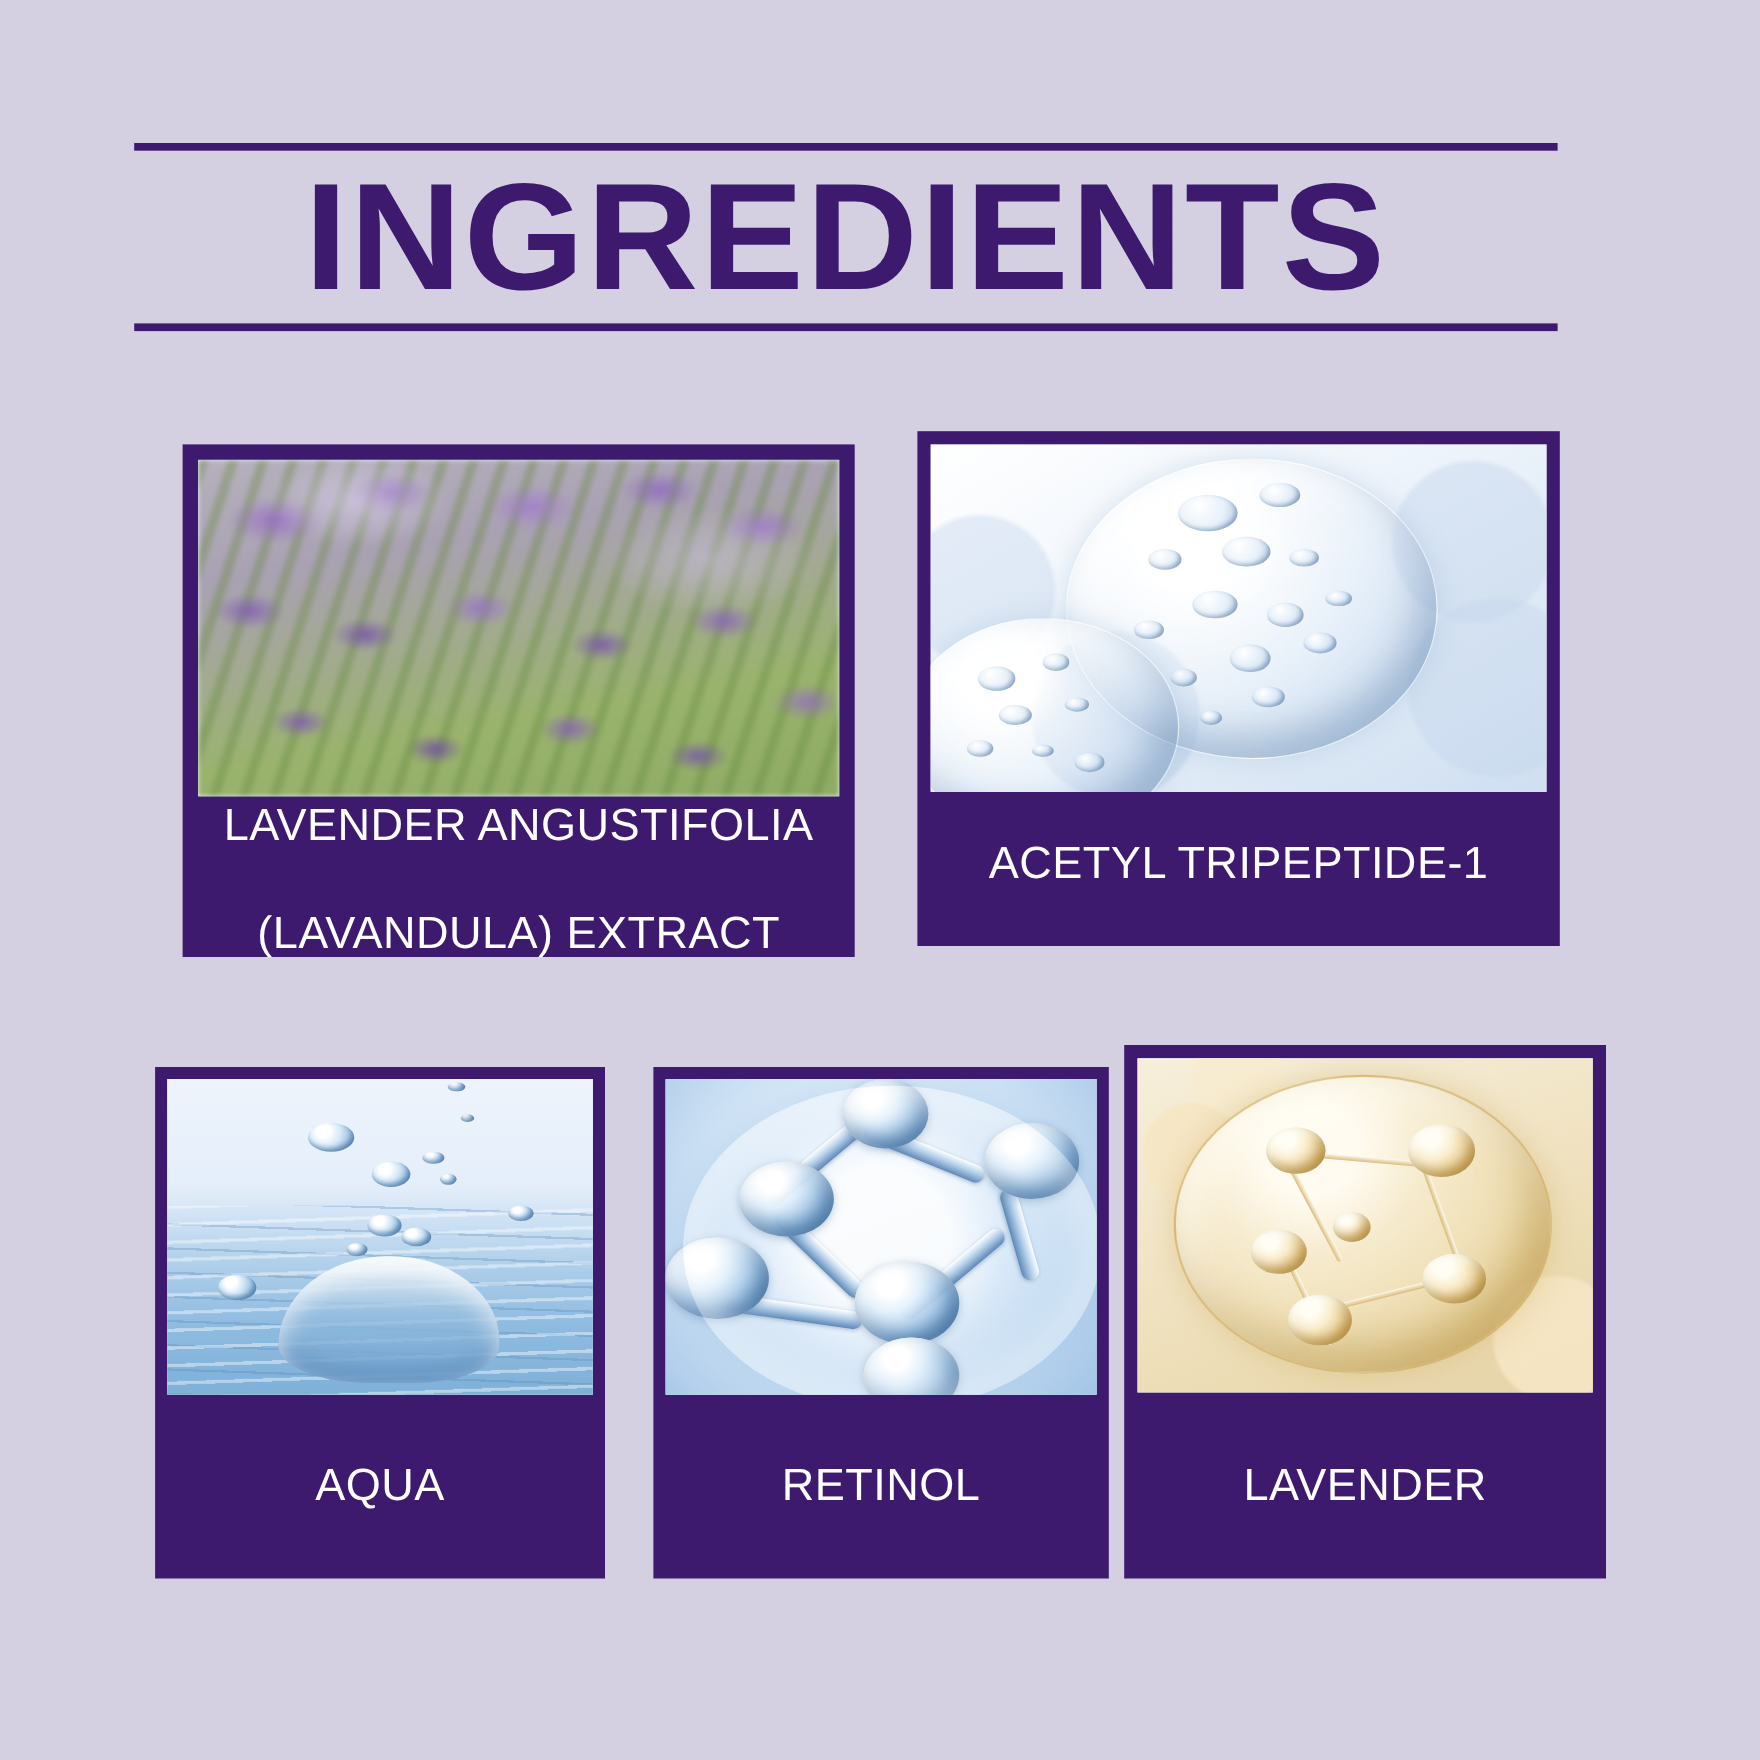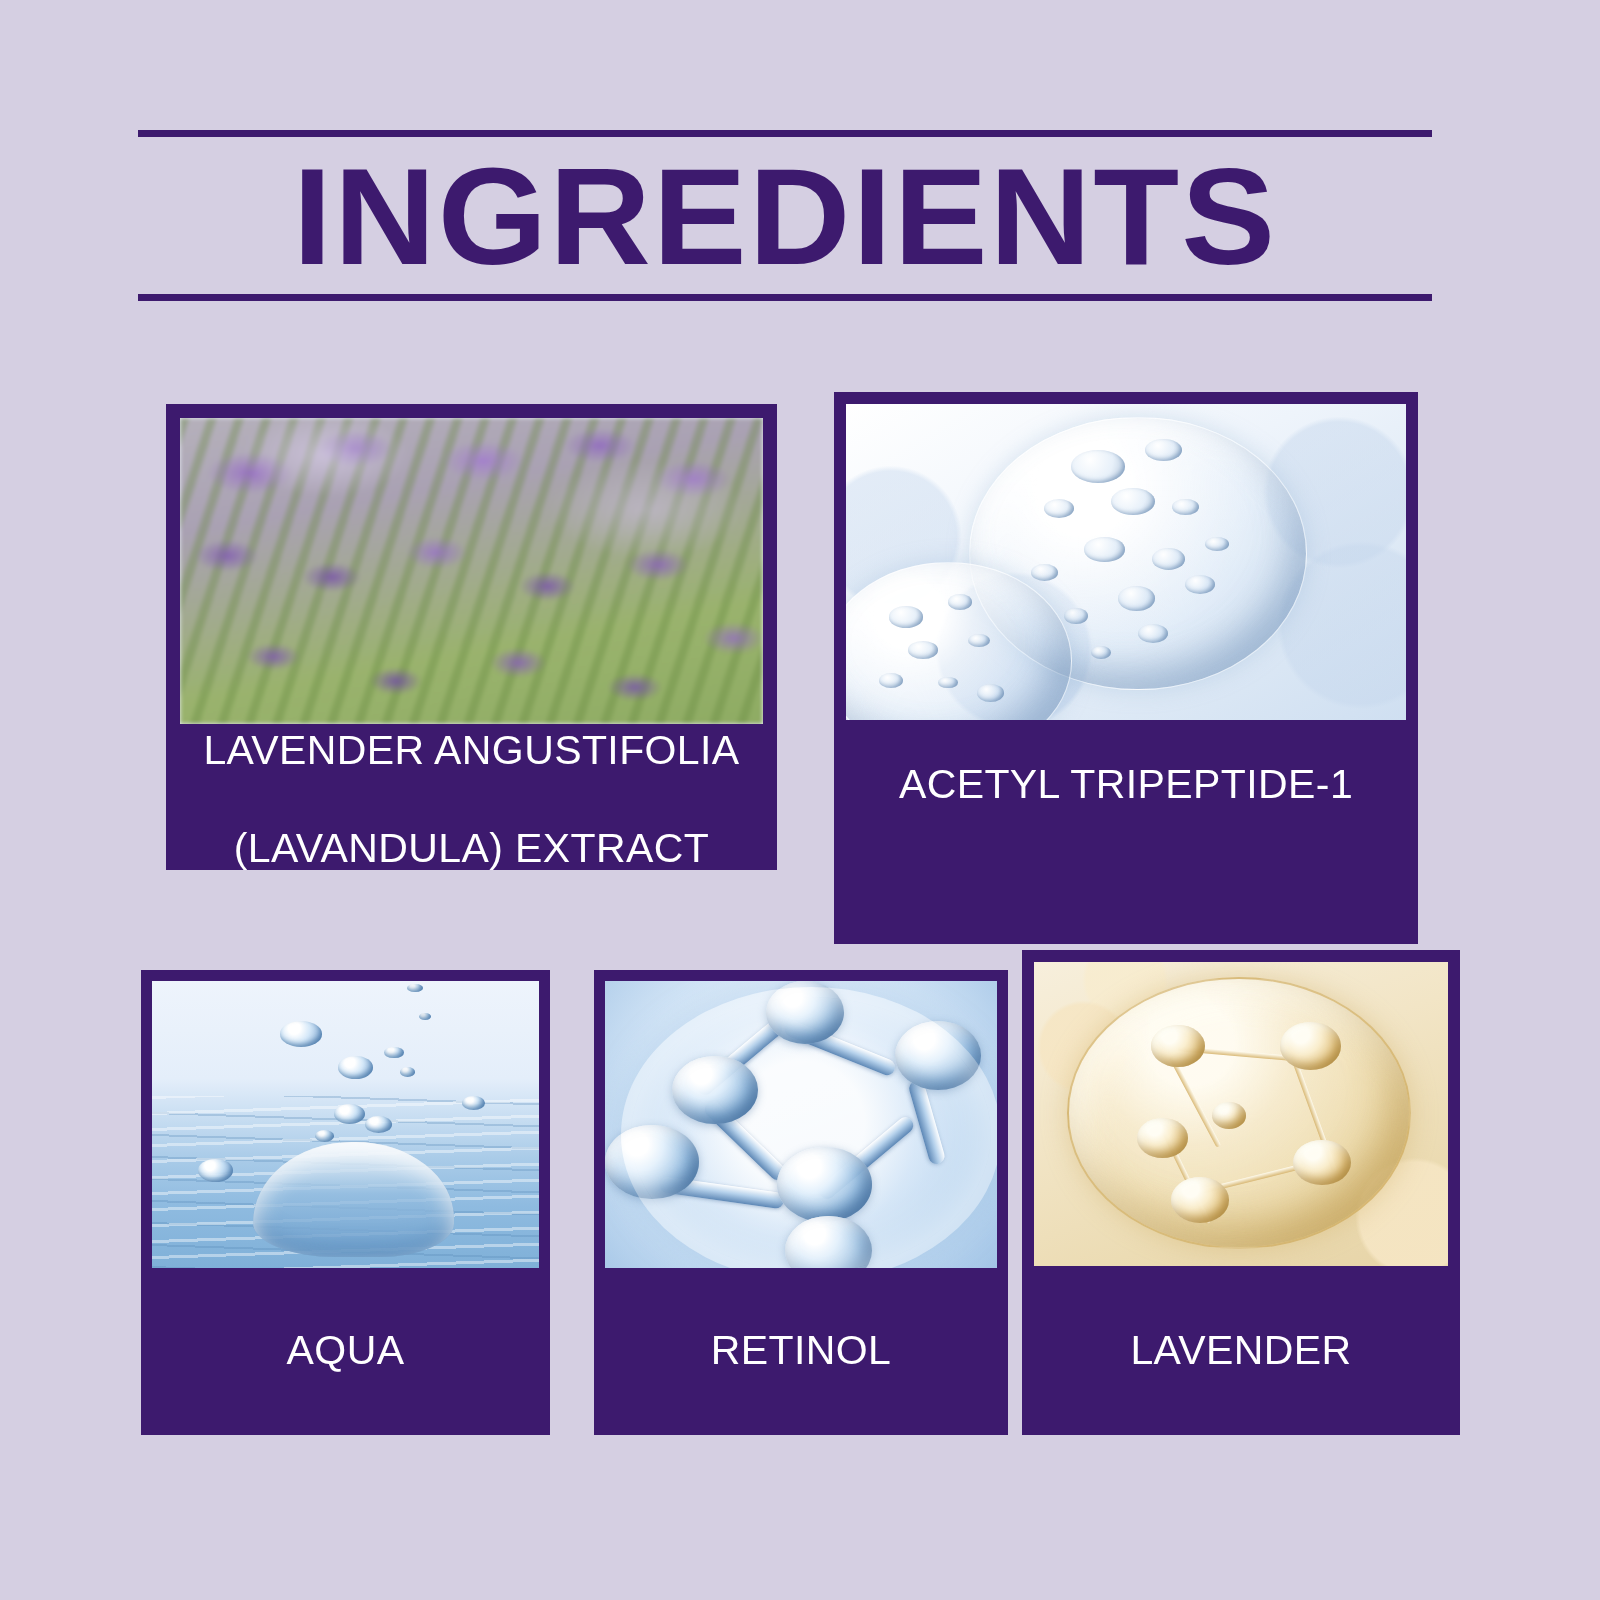--- a/index.html
+++ b/index.html
@@ -7,21 +7,21 @@
   body{
     width:1600px;height:1600px;
     background:#d5cfe2;
     font-family:"Liberation Sans","DejaVu Sans",sans-serif;
     overflow:hidden;
     position:relative;
   }
   .page{position:relative;width:1600px;height:1600px;}
 
   
-  .header{position:absolute;left:138px;top:130px;width:1294px;}
+  .header{position:absolute;left:122px;top:130px;width:1294px;}
   .rule{width:100%;height:7px;background:#3d1a6e;}
   .rule-top{margin-bottom:0;}
   .title{
     text-align:center;
     color:#3d1a6e;
     font-weight:700;
     font-size:138px;
     line-height:150px;
     letter-spacing:2px;
     font-family:"Liberation Sans Narrow","Liberation Sans",sans-serif;
@@ -46,21 +46,21 @@
     padding:0 12px;
     box-sizing:border-box;
   }
   .label span{display:block;width:100%;}
 
   
   #card-lavender{left:166px;top:404px;width:611px;height:466px;}
   #card-lavender .photo{left:14px;top:14px;width:583px;height:306px;}
   #card-lavender .label{top:325px;height:140px;}
 
-  #card-acetyl{left:834px;top:392px;width:584px;height:552px;}
+  #card-acetyl{left:834px;top:392px;width:584px;height:468px;}
   #card-acetyl .photo{left:12px;top:12px;width:560px;height:316px;}
   #card-acetyl .label{top:330px;height:125px;}
 
   #card-aqua{left:141px;top:970px;width:409px;height:465px;}
   #card-aqua .photo{left:11px;top:11px;width:387px;height:287px;}
   #card-aqua .label{top:300px;height:160px;}
 
   #card-retinol{left:594px;top:970px;width:414px;height:465px;}
   #card-retinol .photo{left:11px;top:11px;width:392px;height:287px;}
   #card-retinol .label{top:300px;height:160px;}

